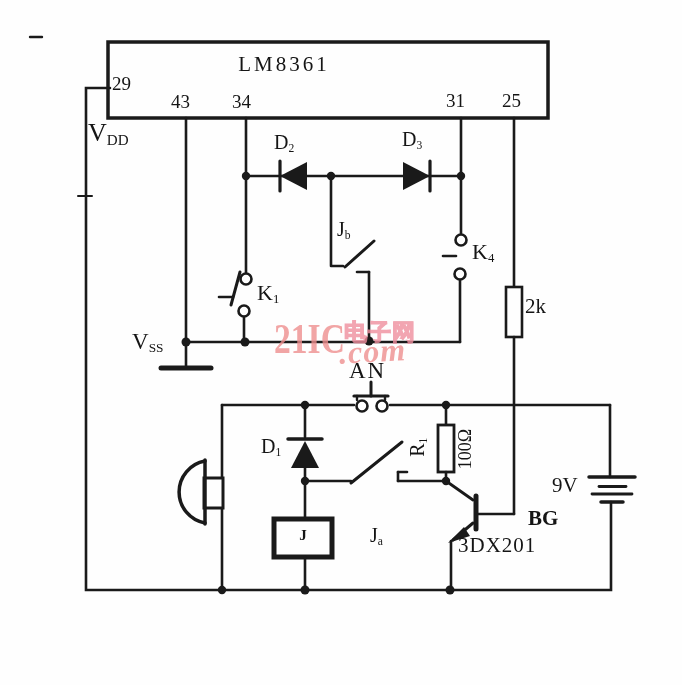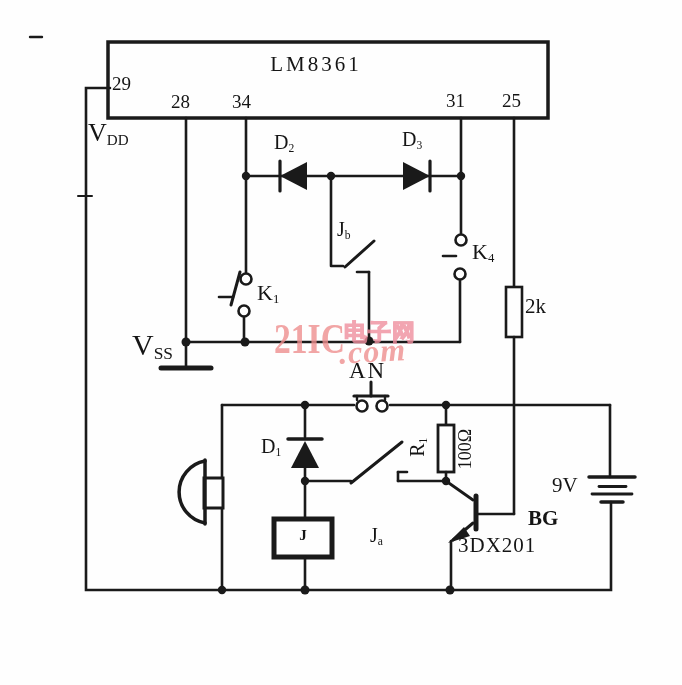--- a/index.html
+++ b/index.html
@@ -10,21 +10,21 @@
   .lbl .sub{font-size:0.58em;vertical-align:-0.25em;}
   .rot{transform:rotate(-90deg);transform-origin:center center;text-align:center;}
   .wm{position:absolute;z-index:2;white-space:nowrap;line-height:1;opacity:0.8;}
   #wm-brand{left:274px;top:318px;font-size:42px;font-weight:bold;letter-spacing:0;
             transform:scaleX(0.80);transform-origin:left top;}
   #wm-cn{left:344px;top:321px;font-size:23px;font-weight:bold;letter-spacing:1px;
          -webkit-text-stroke:1.3px #f08f9f;}
   #wm-com{left:339px;top:335px;font-size:32px;font-weight:bold;font-style:italic;
           letter-spacing:1px;transform:rotate(-3deg);}
   #caption{left:278px;top:622px;font-size:25px;letter-spacing:4px;font-weight:600;}
-  #ic-title{left:108px;top:54px;width:352px;text-align:center;font-size:21px;letter-spacing:3px;padding-left:32px;}
+  #ic-title{left:108px;top:54px;width:352px;text-align:center;font-size:21px;letter-spacing:3px;}
   .pin{font-size:19px;}
 </style>
 </head>
 <body>
 
 <div id="canvas">
 
   <svg id="circuit-svg" width="682" height="685" viewBox="0 0 682 685" fill="none" stroke="#1a1a1a" stroke-width="2.6" stroke-linecap="round">
 
     <g>
@@ -166,29 +166,29 @@
       <circle cx="450" cy="590" r="4.5"></circle>
     </g>
   </svg>
 
   <div class="wm" id="wm-brand" style="color: rgb(239, 143, 143);">21IC</div>
   <div class="wm" id="wm-cn" style="color: #7f1d1d;">电子网</div>
   <div class="wm" id="wm-com" style="color: rgb(239, 143, 143);">.com</div>
 
   <div class="lbl" id="ic-title">LM8361</div>
   <div class="lbl pin" style="left:112px;top:74px;">29</div>
-  <div class="lbl pin" style="left:171px;top:92px;">28</div>
+  <div class="lbl pin" style="left:171px;top:92px;">43</div>
   <div class="lbl pin" style="left:232px;top:92px;">34</div>
   <div class="lbl pin" style="left:446px;top:91px;">31</div>
   <div class="lbl pin" style="left:502px;top:91px;">25</div>
 
   <div class="lbl" style="left:88px;top:120px;font-size:26px;">
     <span>V</span><span class="sub">DD</span>
   </div>
-  <div class="lbl" style="left:132px;top:330px;font-size:30px;font-family:Liberation Serif, serif;">
+  <div class="lbl" style="left:132px;top:330px;font-size:23px;font-family:Liberation Serif, serif;">
     <span>V</span><span class="sub">SS</span>
   </div>
   <div class="lbl" style="left:274px;top:132px;font-size:20px;">
     <span>D</span><span class="sub">2</span>
   </div>
   <div class="lbl" style="left:402px;top:129px;font-size:20px;">
     <span>D</span><span class="sub">3</span>
   </div>
   <div class="lbl" style="left:337px;top:219px;font-size:20px;">
     <span>J</span><span class="sub">b</span>

